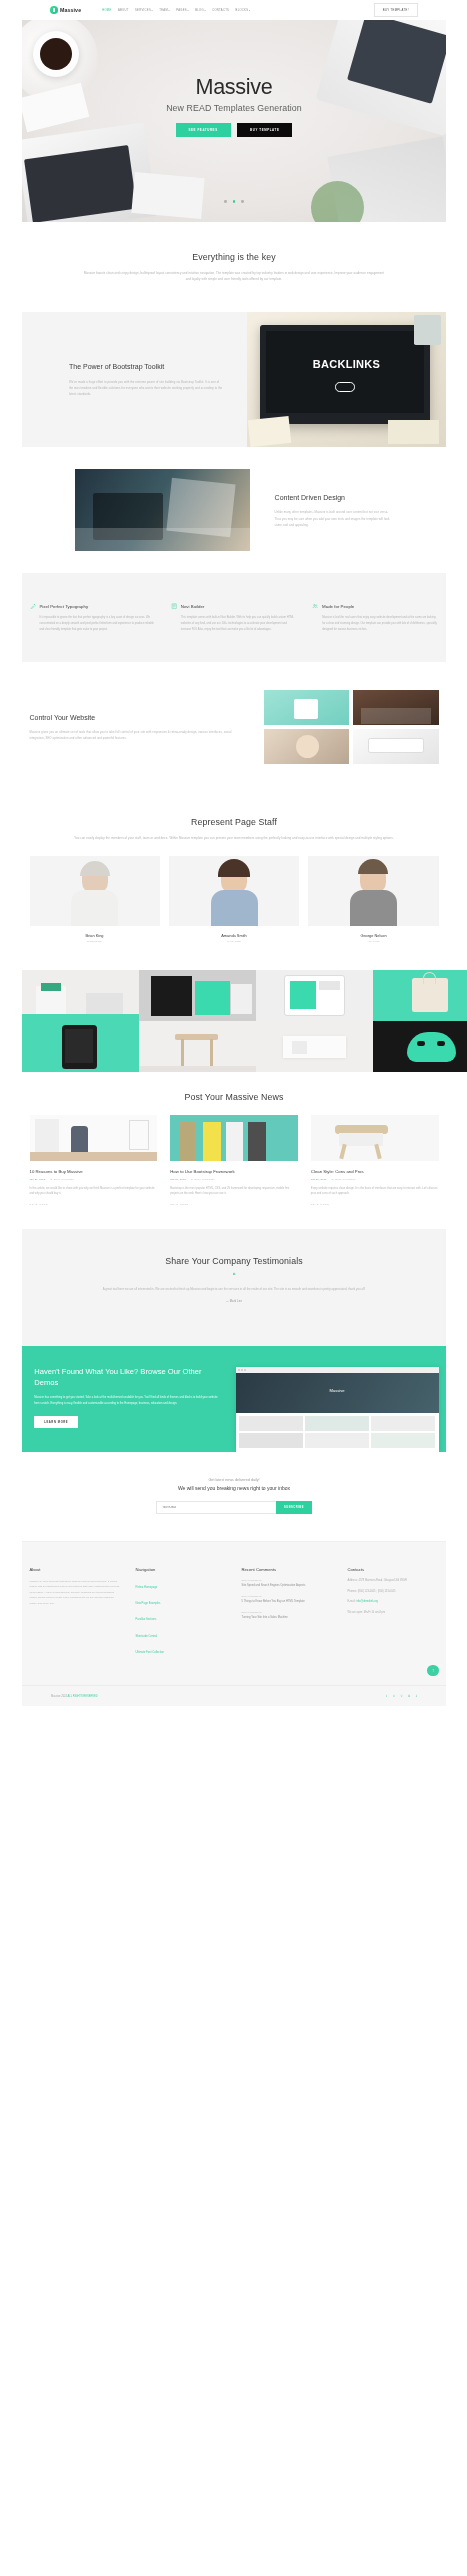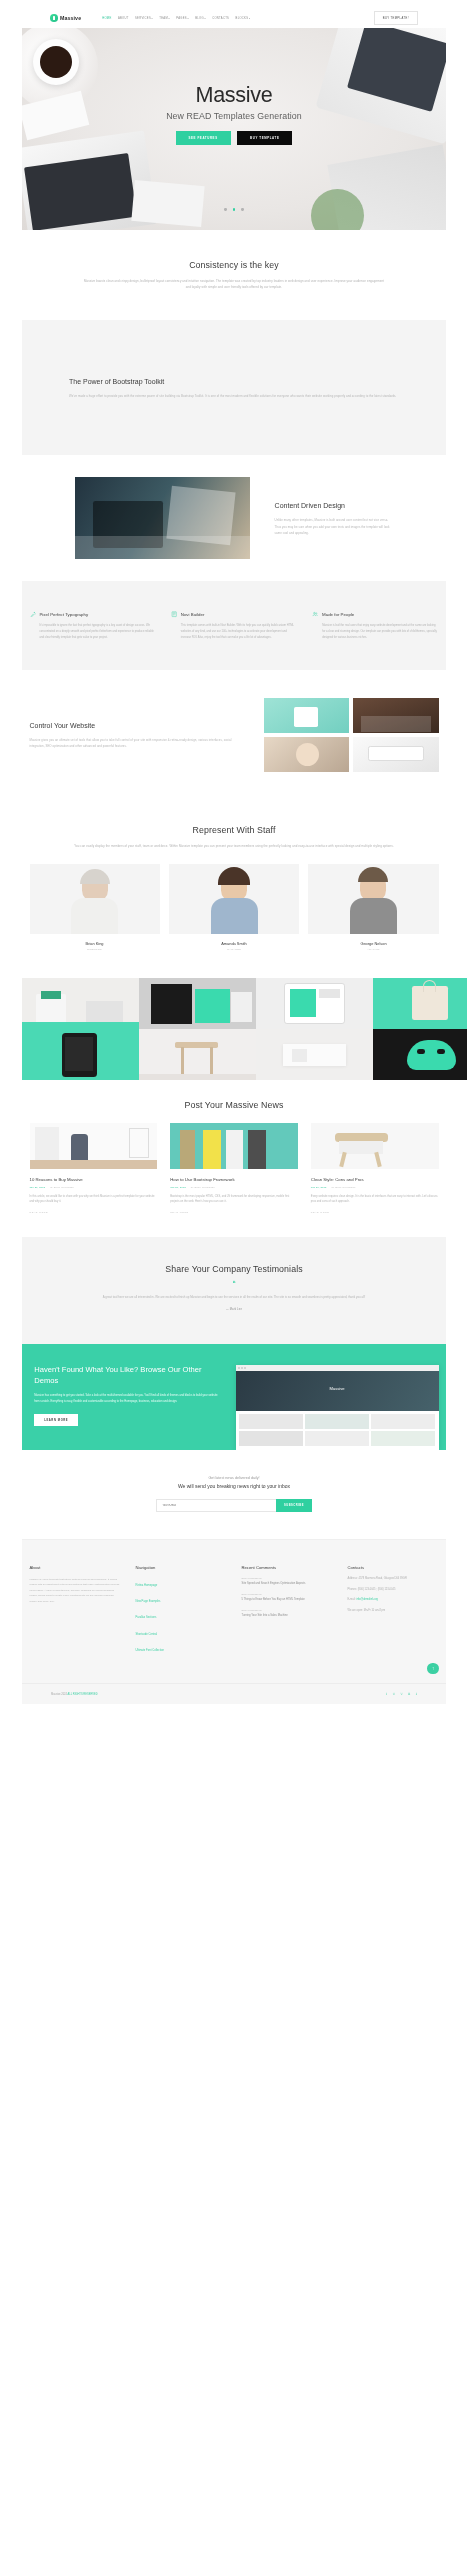--- a/index.html
+++ b/index.html
@@ -3,21 +3,21 @@
 <meta charset="utf-8">
 <style>
   * { margin:0; padding:0; box-sizing:border-box; }
   html,body { background:#fff; }
   body {
     width:468px;
     font-family:"Liberation Sans", sans-serif;
     color:#9b9b9b;
     -webkit-font-smoothing:antialiased;
   }
-  .wrap { width:424px; margin:8px auto; position:relative; }
+  .wrap { width:424px; margin:0 auto; position:relative; }
   .container { width:409px; margin:0 auto; }
 
   
   .header {
     height:20px; background:#fff; display:flex; align-items:center;
     padding:0 28px; position:relative; z-index:30;
   }
   .brand { display:flex; align-items:center; gap:2.3px; }
   .brand-mark {
     width:7.6px; height:7.6px; border-radius:50%;
@@ -252,29 +252,38 @@
     </div>
     <div class="hero-dots">
       <i></i>
       <i class="on"></i>
       <i></i>
     </div>
   </div>
 
   <div class="sec sec-pad">
     <div class="container">
-      <h3 class="sec-title">Consistency is the key</h3>
+      <h3 class="sec-title">Everything is the key</h3>
       <p class="sec-lead">Massive boasts clean and crispy design, bulletproof layout consistency and intuitive navigation. The template was created by top industry leaders in web design and user experience. Improve your audience engagement and loyalty with simple and user friendly tools offered by our template.</p>
     </div>
   </div>
 
   <div class="sec-grey split" style="height:135px;">
     <div class="txt" style="padding-left:47px;padding-right:23.4px;">
       <h4 class="blk-title">The Power of Bootstrap Toolkit</h4>
       <p class="blk-text">We've made a huge effort to provide you with the extreme power of site building via Bootstrap Toolkit. It is one of the most modern and flexible solutions for everyone who wants their website working properly and according to the latest standards.</p>
+    </div>
+    <div class="img ph" style="background:linear-gradient(150deg,#f4efe2 0%,#e9e3d4 50%,#dfd8c8 100%);">
+      <div class="hp" style="left:13px;top:13px;width:170px;height:99px;background:#1f2226;border-radius:2.9px;box-shadow:0 3.5px 10.5px rgba(0,0,0,.25);"></div>
+      <div class="hp" style="left:18.7px;top:18.7px;width:158px;height:82px;background:#15181b;"></div>
+      <div class="hp" style="left:0;right:0;top:46px;text-align:center;width:199px;color:#fff;font-size:11px;font-weight:700;letter-spacing:0.3px;">BACKLINKS</div>
+      <div class="hp" style="left:88px;top:70px;width:20px;height:9.4px;border:1.8px solid #fff;border-radius:4.7px;"></div>
+      <div class="hp" style="left:2.3px;bottom:2.3px;width:41px;height:27px;background:#f5f0df;transform:rotate(-6deg);"></div>
+      <div class="hp" style="right:4.7px;top:2.3px;width:27px;height:30px;background:#cfd8d4;border-radius:1.8px;"></div>
+      <div class="hp" style="right:7px;bottom:3.5px;width:51px;height:23.4px;background:#efe9d8;"></div>
     </div>
   </div>
 
   <div class="sec split" style="height:126px;">
     <div class="img ph" style="width:175px;margin:22px 0 22px 53px;background:linear-gradient(120deg,#22333f 0%,#3d5a63 45%,#c8b79b 100%);">
       <div class="hp" style="left:17.5px;top:23.4px;width:70px;height:47px;background:rgba(0,0,0,.45);border-radius:2.3px;"></div>
       <div class="hp" style="left:94px;top:11.7px;width:64px;height:53px;background:rgba(255,255,255,.35);transform:rotate(6deg);"></div>
       <div class="hp" style="left:0;bottom:0;width:175px;height:23.4px;background:rgba(255,255,255,.2);"></div>
     </div>
     <div class="txt" style="padding-left:24.6px;padding-right:53px;">
@@ -342,21 +351,21 @@
         <div class="ph" style="background:linear-gradient(150deg,#fafafa,#e4e4e4);">
           <div class="hp" style="left:15px;top:9.4px;width:56px;height:15px;background:#fff;border:0.6px solid #ddd;border-radius:2.3px;"></div>
         </div>
       </div>
     </div>
   </div>
 
 
   <div class="sec" style="padding:24.6px 0 27px;">
     <div class="container">
-      <h3 class="sec-title">Represent With Staff</h3>
+      <h3 class="sec-title">Represent Page Staff</h3>
       <p class="sec-lead" style="max-width:363px;">You can easily display the members of your staff, team or workforce. Within Massive template you can present your team members using the perfectly looking and easy-to-use interface with special design and multiple styling options.</p>
       <div class="team-row">
         <div class="team-card">
           <div class="team-photo" style="background:#f4f4f4;">
             <div class="hp" style="left:50%;margin-left:-13px;top:8.2px;width:26px;height:29px;border-radius:13px 13px 10.5px 10.5px;background:#e3cdb9;"></div>
             <div class="hp" style="left:50%;margin-left:-15px;top:4.7px;width:30px;height:15px;border-radius:15px 15px 0 0;background:#d7d3cd;"></div>
             <div class="hp" style="left:50%;margin-left:-23.4px;top:34px;width:47px;height:36px;border-radius:13px 13px 0 0;background:#f0f0ee;"></div>
           </div>
           <div class="team-name">Brian King</div>
           <div class="team-role">DIRECTOR</div>
@@ -471,21 +480,21 @@
             <span>Jan 20, 2018</span>
             <span class="by">by Brian Williamson</span>
           </div>
           <p>Every website requires clean design. It is the basis of interfaces that are easy to interact with. Let's discuss pros and cons of such approach.</p>
           <div class="more">READ MORE</div>
         </div>
       </div>
     </div>
   </div>
 
-  <div class="sec-grey" style="padding:27px 0 33px;">
+  <div class="sec-grey" style="padding:27px 0 43px;">
     <div class="container">
       <h3 class="sec-title">Share Your Company Testimonials</h3>
       <div class="quote-mark">❝</div>
       <p class="quote-text">A great tool here we are all interested in. We are excited to finish up Massive and begin to use the services in all the realm of our site. The site is so smooth and seamless is pretty appreciated, thank you all!</p>
       <div class="quote-by">— Mark Lee</div>
     </div>
   </div>
 
   <div class="promo">
     <div class="promo-inner">

